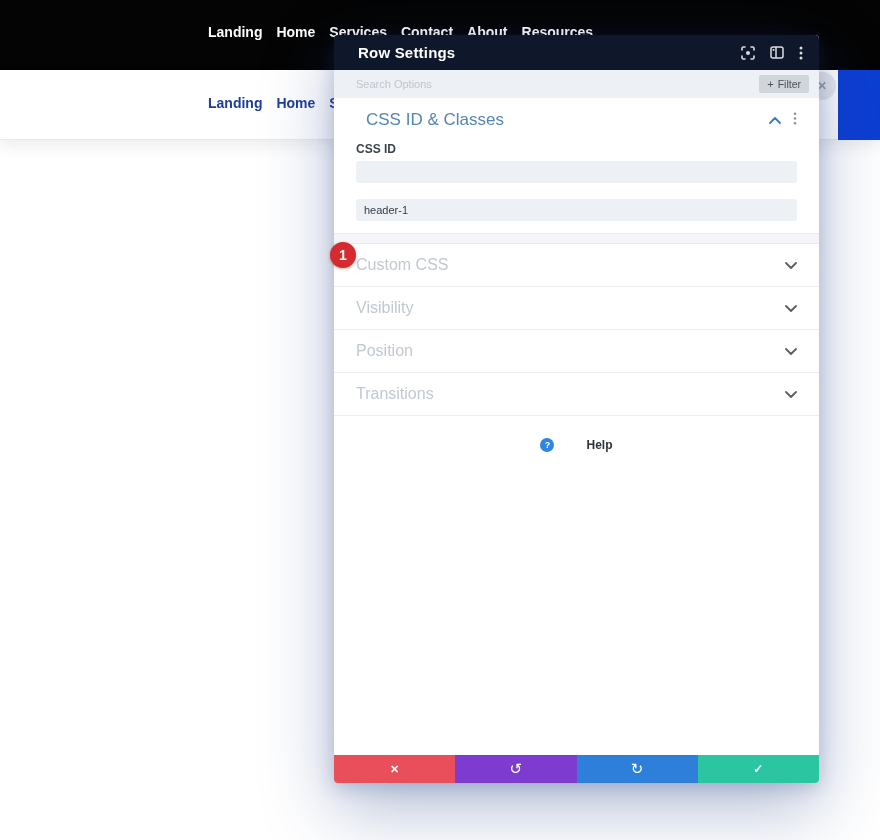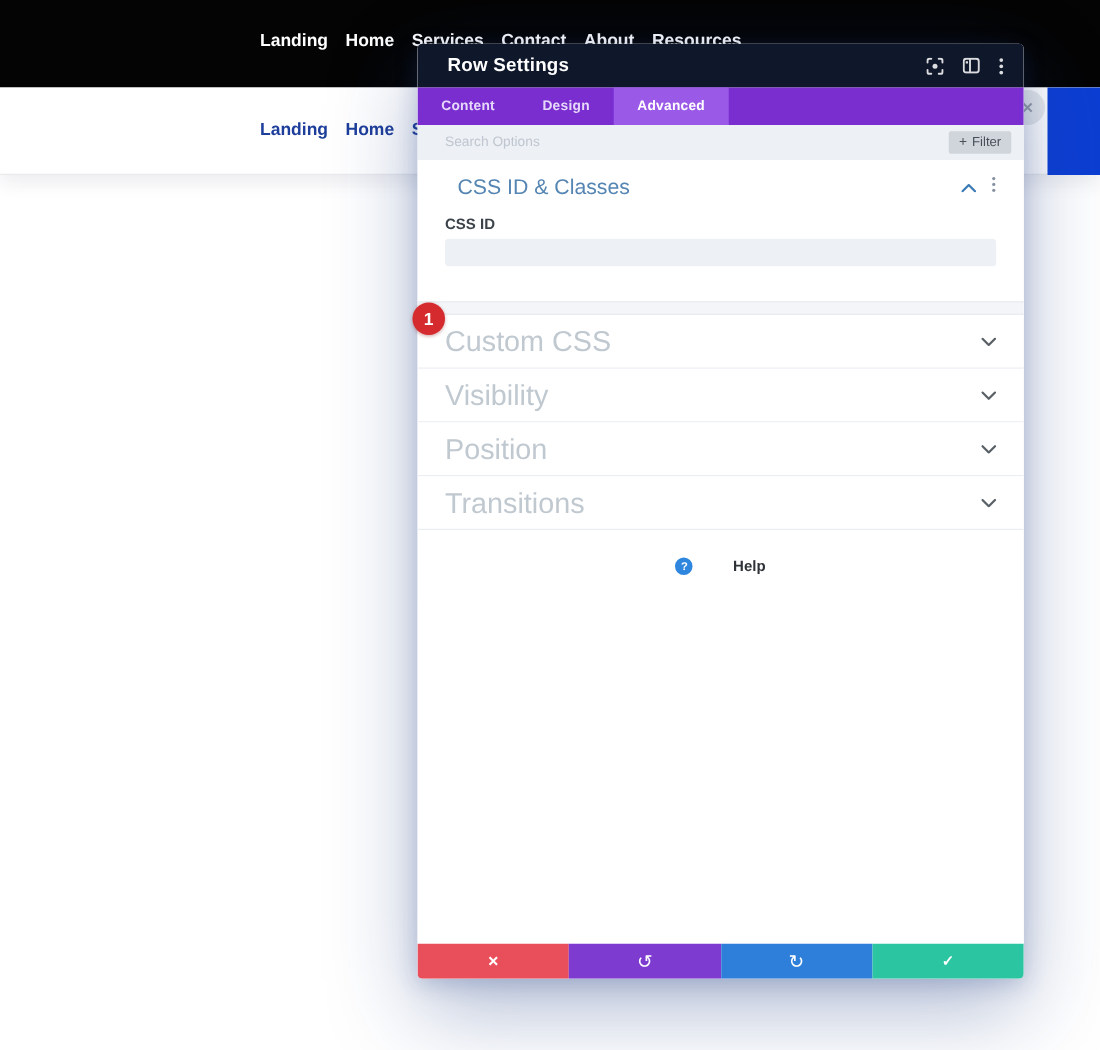--- a/index.html
+++ b/index.html
@@ -60,21 +60,21 @@
 
   .field-label { font-size:12px; line-height:14px; font-weight:600; color:#3c434a; margin-bottom:5px; }
   .field-input { width:100%; height:22px; background:#edf1f5; border:none; border-radius:3px; outline:none;
                  font-family:"Liberation Sans",sans-serif; font-size:11px; color:#363b40; padding:0 8px; }
   .field + .field { margin-top:16px; }
 
   .divider-strip { height:11px; background:#f3f5f8; border-top:1px solid #e8ebef; border-bottom:1px solid #e8ebef; }
 
   .toggle-row { height:43px; display:flex; align-items:center; padding:0 22px; background:#fff;
                 border-bottom:1px solid #eaedf1; cursor:pointer; }
-  .toggle-title { font-size:23px; font-weight:400; color:#c0c8d0; }
+  .toggle-title { font-size:16px; font-weight:400; color:#c0c8d0; }
   .toggle-chevron { margin-left:auto; display:flex; }
 
   .help-row { height:58px; display:flex; align-items:center; justify-content:center; gap:6px; }
   .help-link { display:flex; align-items:center; gap:6px; cursor:pointer; }
   .help-icon { width:14px; height:14px; border-radius:50%; background:#2e86de; color:#fff; font-size:9px;
                font-weight:700; display:flex; align-items:center; justify-content:center; }
   .help-label { font-size:12px; font-weight:700; color:#2f3338;margin-left:26px; }
 
   .content-filler { flex:1; background:#fff; }
 
@@ -145,25 +145,20 @@
         <span class="hicon">
           <svg width="4" height="14" viewBox="0 0 4 14">
             <circle cx="2" cy="2" r="1.5" fill="#ffffff"></circle>
             <circle cx="2" cy="7" r="1.5" fill="#ffffff"></circle>
             <circle cx="2" cy="12" r="1.5" fill="#ffffff"></circle>
           </svg>
         </span>
       </div>
     </div>
 
-    <div class="tabbar">
-      <span class="tab">Content</span>
-      <span class="tab">Design</span>
-      <span class="tab active">Advanced</span>
-    </div>
 
     <div class="searchbar">
       <input class="search-input" type="text" placeholder="Search Options" style="">
       <button class="filter-btn">
         <span class="filter-plus">+</span>
         <span>Filter</span>
       </button>
     </div>
 
     <div class="modal-content">
@@ -186,20 +181,21 @@
             </span>
           </span>
         </div>
 
         <div class="field">
           <div class="field-label">CSS ID</div>
           <input class="field-input" type="text" value="" style="">
         </div>
 
         <div class="field">
+          <input class="field-input" type="text" value="header-1" style="">
         </div>
       </div>
 
       <div class="divider-strip"></div>
 
       <div class="toggle-row">
         <span class="toggle-title">Custom CSS</span>
         <span class="toggle-chevron">
           <svg width="12" height="7" viewBox="0 0 12 7">
               <path d="M1 1l5 5 5-5" stroke="#596066" stroke-width="1.8" fill="none" stroke-linecap="round" stroke-linejoin="round"></path>

